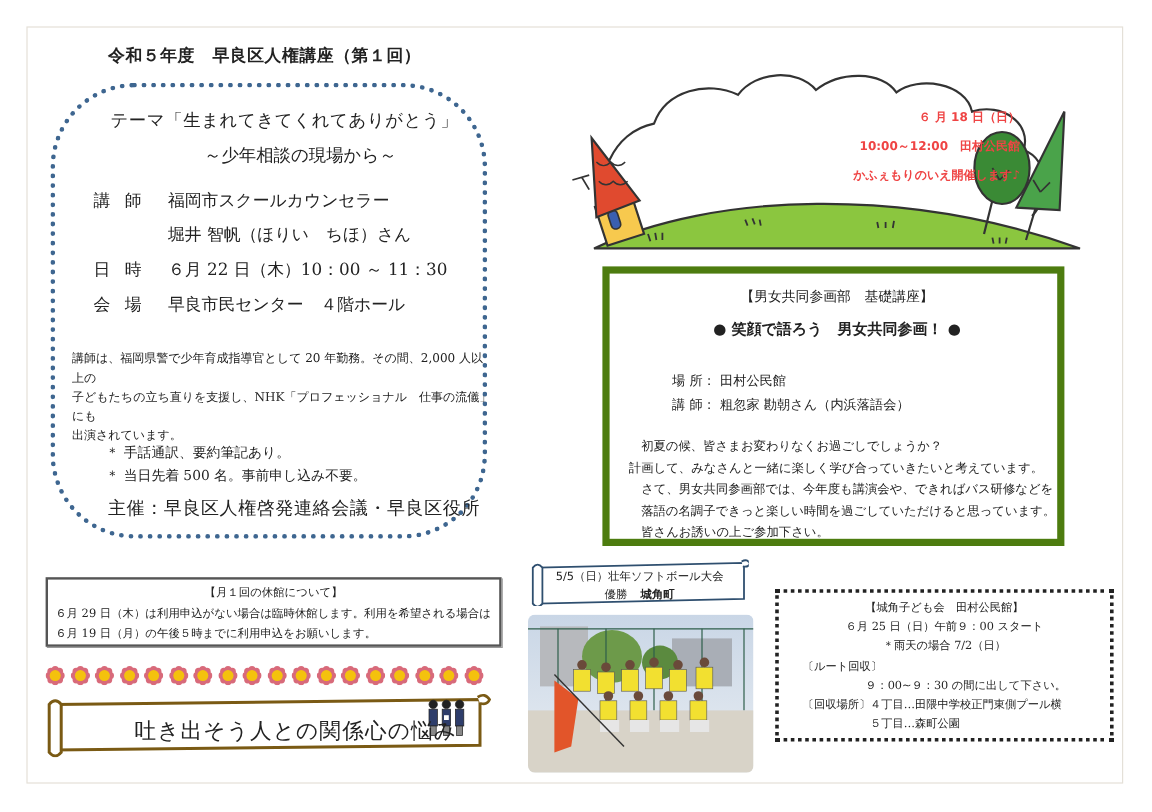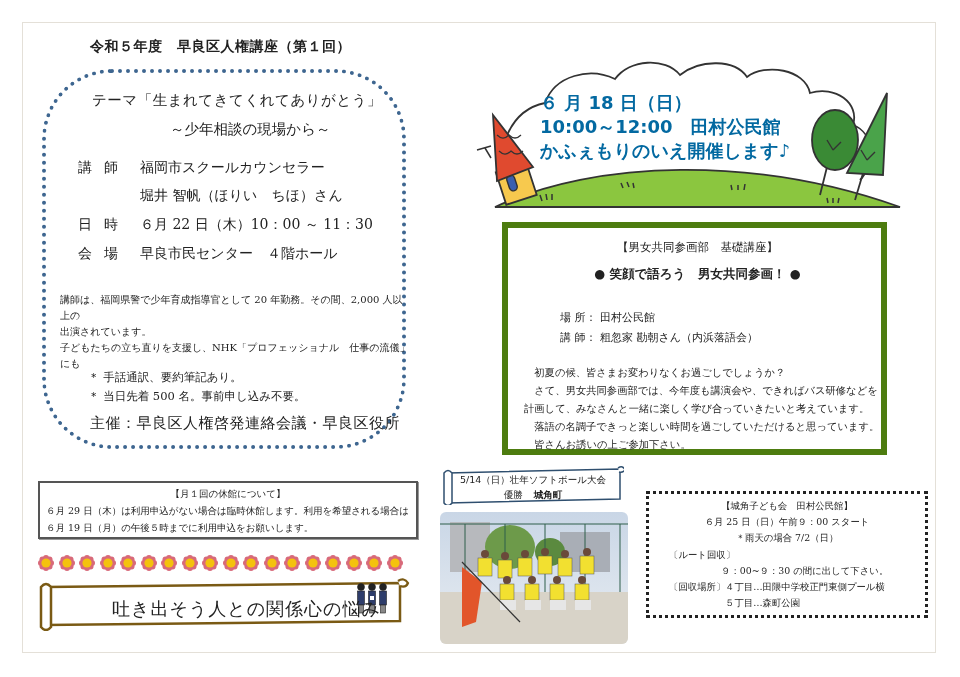--- a/index.html
+++ b/index.html
@@ -20,22 +20,22 @@
   .lec-sub { left: 170px; top: 120px; font-size: 14.5px; }
   .lec-row { font-size: 14px; }
   .lec-row .lbl { position: absolute; left: 0; width: 56px; letter-spacing: 12px; }
   .lec-row .val { position: absolute; left: 62px; white-space: nowrap; }
   .lec-bio { left: 60px; top: 292px; width: 350px; font-size: 10px; line-height: 16px; }
   .lec-note { font-size: 11.5px; }
   .lec-host { left: 90px; top: 414px; font-size: 15px; letter-spacing: 0.5px; }
 
   
   #cloud-svg { left: 475px; top: 55px; }
-  .cloud-text { position: absolute; left: 540px; width: 310px; text-align: left;
-                font-family: "DejaVu Sans", sans-serif; font-weight: bold; font-size: 18px; color: #0369a1; }
+  .cloud-text { position: absolute; left: 540px; width: 310px; text-align: right;
+                font-family: "DejaVu Sans", sans-serif; font-weight: bold; font-size: 10px; color: #ef4444; }
 
   
   #danjo-box { left: 502px; top: 222px; width: 385px; height: 233px; border: 6px solid #4d7c0f;
                box-sizing: border-box; background: #fff; }
   .dj { position: absolute; font-size: 11px; white-space: nowrap; }
   .dj-head { left: 0; width: 379px; text-align: center; top: 12px; font-size: 11.5px; }
   .dj-sub { left: 0; width: 379px; text-align: center; top: 38px; font-size: 12.5px; font-weight: bold;
             font-family: "DejaVu Sans", sans-serif; }
   .dj-body { font-size: 10.3px; line-height: 18px; }
 
@@ -88,22 +88,22 @@
   <span class="lbl">日時</span>
   <span class="val">６月 22 日（木）10：00 ～ 11：30</span>
 </div>
 <div class="abs lec-row" style="left:78px; top:245px;">
   <span class="lbl">会場</span>
   <span class="val">早良市民センター　４階ホール</span>
 </div>
 
 <div class="abs lec-bio">
   <div>講師は、福岡県警で少年育成指導官として 20 年勤務。その間、2,000 人以上の</div>
+  <div>子どもたちの立ち直りを支援し、NHK「プロフェッショナル　仕事の流儀」にも</div>
   <div>出演されています。</div>
-  <div>子どもたちの立ち直りを支援し、NHK「プロフェッショナル　仕事の流儀」にも</div>
 </div>
 
 <div class="abs lec-note" style="left:88px; top:370px;">＊ 手話通訳、要約筆記あり。</div>
 <div class="abs lec-note" style="left:88px; top:389px;">＊ 当日先着 500 名。事前申し込み不要。</div>
 <div class="abs lec-host">主催：早良区人権啓発連絡会議・早良区役所</div>
 
 <svg id="cloud-svg" class="abs" width="440" height="160" viewBox="0 0 440 160">
 
   <path d="M30,125 C20,95 35,55 70,48 C80,20 115,12 140,24 C155,4 190,2 205,20 C225,4 260,4 272,22 C290,8 330,14 335,38 C360,30 385,48 378,70 C400,78 400,110 385,125" fill="#ffffff" stroke="#333" stroke-width="1.8"></path>
 
@@ -143,22 +143,22 @@
   <div class="dj" style="left:52px; top:82px;">
     <span>場 所：</span>
     <span>田村公民館</span>
   </div>
   <div class="dj" style="left:52px; top:102px;">
     <span>講 師：</span>
     <span>粗忽家 勘朝さん（内浜落語会）</span>
   </div>
   <div class="dj dj-body" style="left:16px; top:135px;">
     <div>　初夏の候、皆さまお変わりなくお過ごしでしょうか？</div>
+    <div>計画して、みなさんと一緒に楽しく学び合っていきたいと考えています。</div>
     <div>　さて、男女共同参画部では、今年度も講演会や、できればバス研修などを</div>
-    <div>計画して、みなさんと一緒に楽しく学び合っていきたいと考えています。</div>
     <div>　落語の名調子できっと楽しい時間を過ごしていただけると思っています。</div>
     <div>　皆さんお誘いの上ご参加下さい。</div>
   </div>
 </div>
 
 <div id="closure-box" class="abs">
   <div class="c-title">【月１回の休館について】</div>
   <div class="c-line" style="top:22px;">６月 29 日（木）は利用申込がない場合は臨時休館します。利用を希望される場合は</div>
   <div class="c-line" style="top:39px;">６月 19 日（月）の午後５時までに利用申込をお願いします。</div>
 </div>
@@ -384,21 +384,21 @@
     <rect x="14" y="15" width="4" height="4" fill="#fff"></rect>
   </g>
 </svg>
 <div class="scroll-text">吐き出そう人との関係心の悩み</div>
 
 <svg id="softball-title" class="abs" viewBox="0 0 182 40">
   <path d="M6,8 L178,4 L178,34 L6,38 Z" fill="#fff" stroke="#2f4f6f" stroke-width="1.5"></path>
   <path d="M2,8 q4,-5 8,0 L10,38 q-4,5 -8,0 Z" fill="#fff" stroke="#2f4f6f" stroke-width="1.5"></path>
   <path d="M176,3 q5,-3 7,2 q-2,3 -6,2" fill="#fff" stroke="#2f4f6f" stroke-width="1.5"></path>
 </svg>
-<div class="sb-line" style="top:474px;">5/14（日）壮年ソフトボール大会</div>
+<div class="sb-line" style="top:474px;">5/5（日）壮年ソフトボール大会</div>
 <div class="sb-line" style="top:489px;">
   <span>優勝</span>
   <b style="margin-left:8px;">城角町</b>
 </div>
 <div id="softball-photo" class="abs">
   <svg width="188" height="132" viewBox="0 0 188 132">
     <defs>
       <linearGradient id="sky" x1="0" y1="0" x2="0" y2="1">
         <stop offset="0" stop-color="#c9d6e6"></stop>
           <stop offset="1" stop-color="#e8edf2"></stop>

